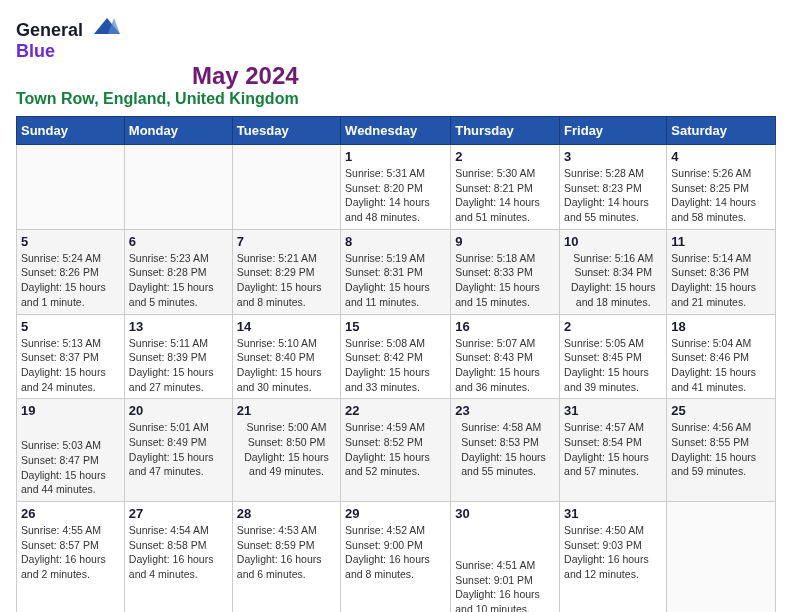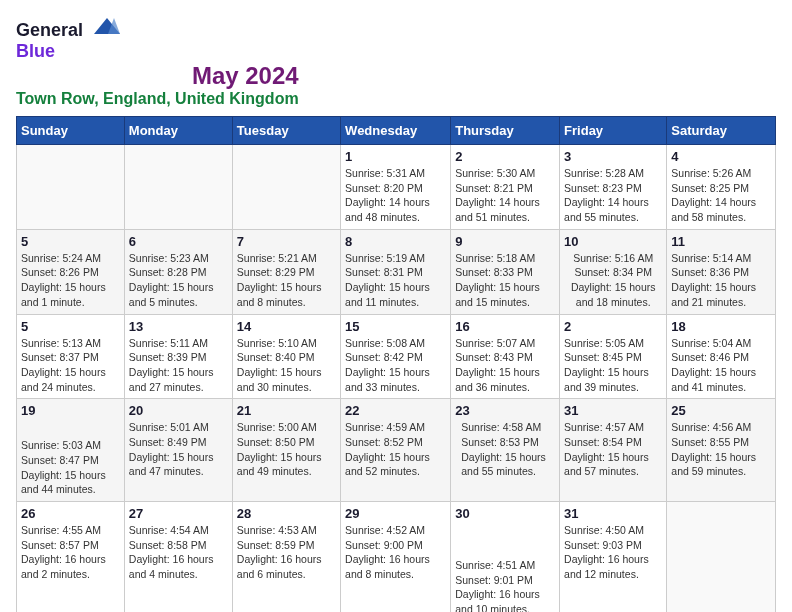--- a/index.html
+++ b/index.html
@@ -278,21 +278,21 @@
         </td>
         <td>
           <span class="day-number">20</span>
           <div class="day-detail" style="white-space: pre-line;">Sunrise: 5:01 AM
 Sunset: 8:49 PM
 Daylight: 15 hours
 and 47 minutes.</div>
         </td>
         <td>
           <span class="day-number">21</span>
-          <div class="day-detail" style="white-space: pre-line;">Sunrise: 5:00 AM
+          <div class="day-detail" style="white-space: pre-line; text-align: center;">Sunrise: 5:00 AM
 Sunset: 8:50 PM
 Daylight: 15 hours
 and 49 minutes.</div>
         </td>
         <td>
           <span class="day-number">22</span>
           <div class="day-detail" style="white-space: pre-line;">Sunrise: 4:59 AM
 Sunset: 8:52 PM
 Daylight: 15 hours
 and 52 minutes.</div>

